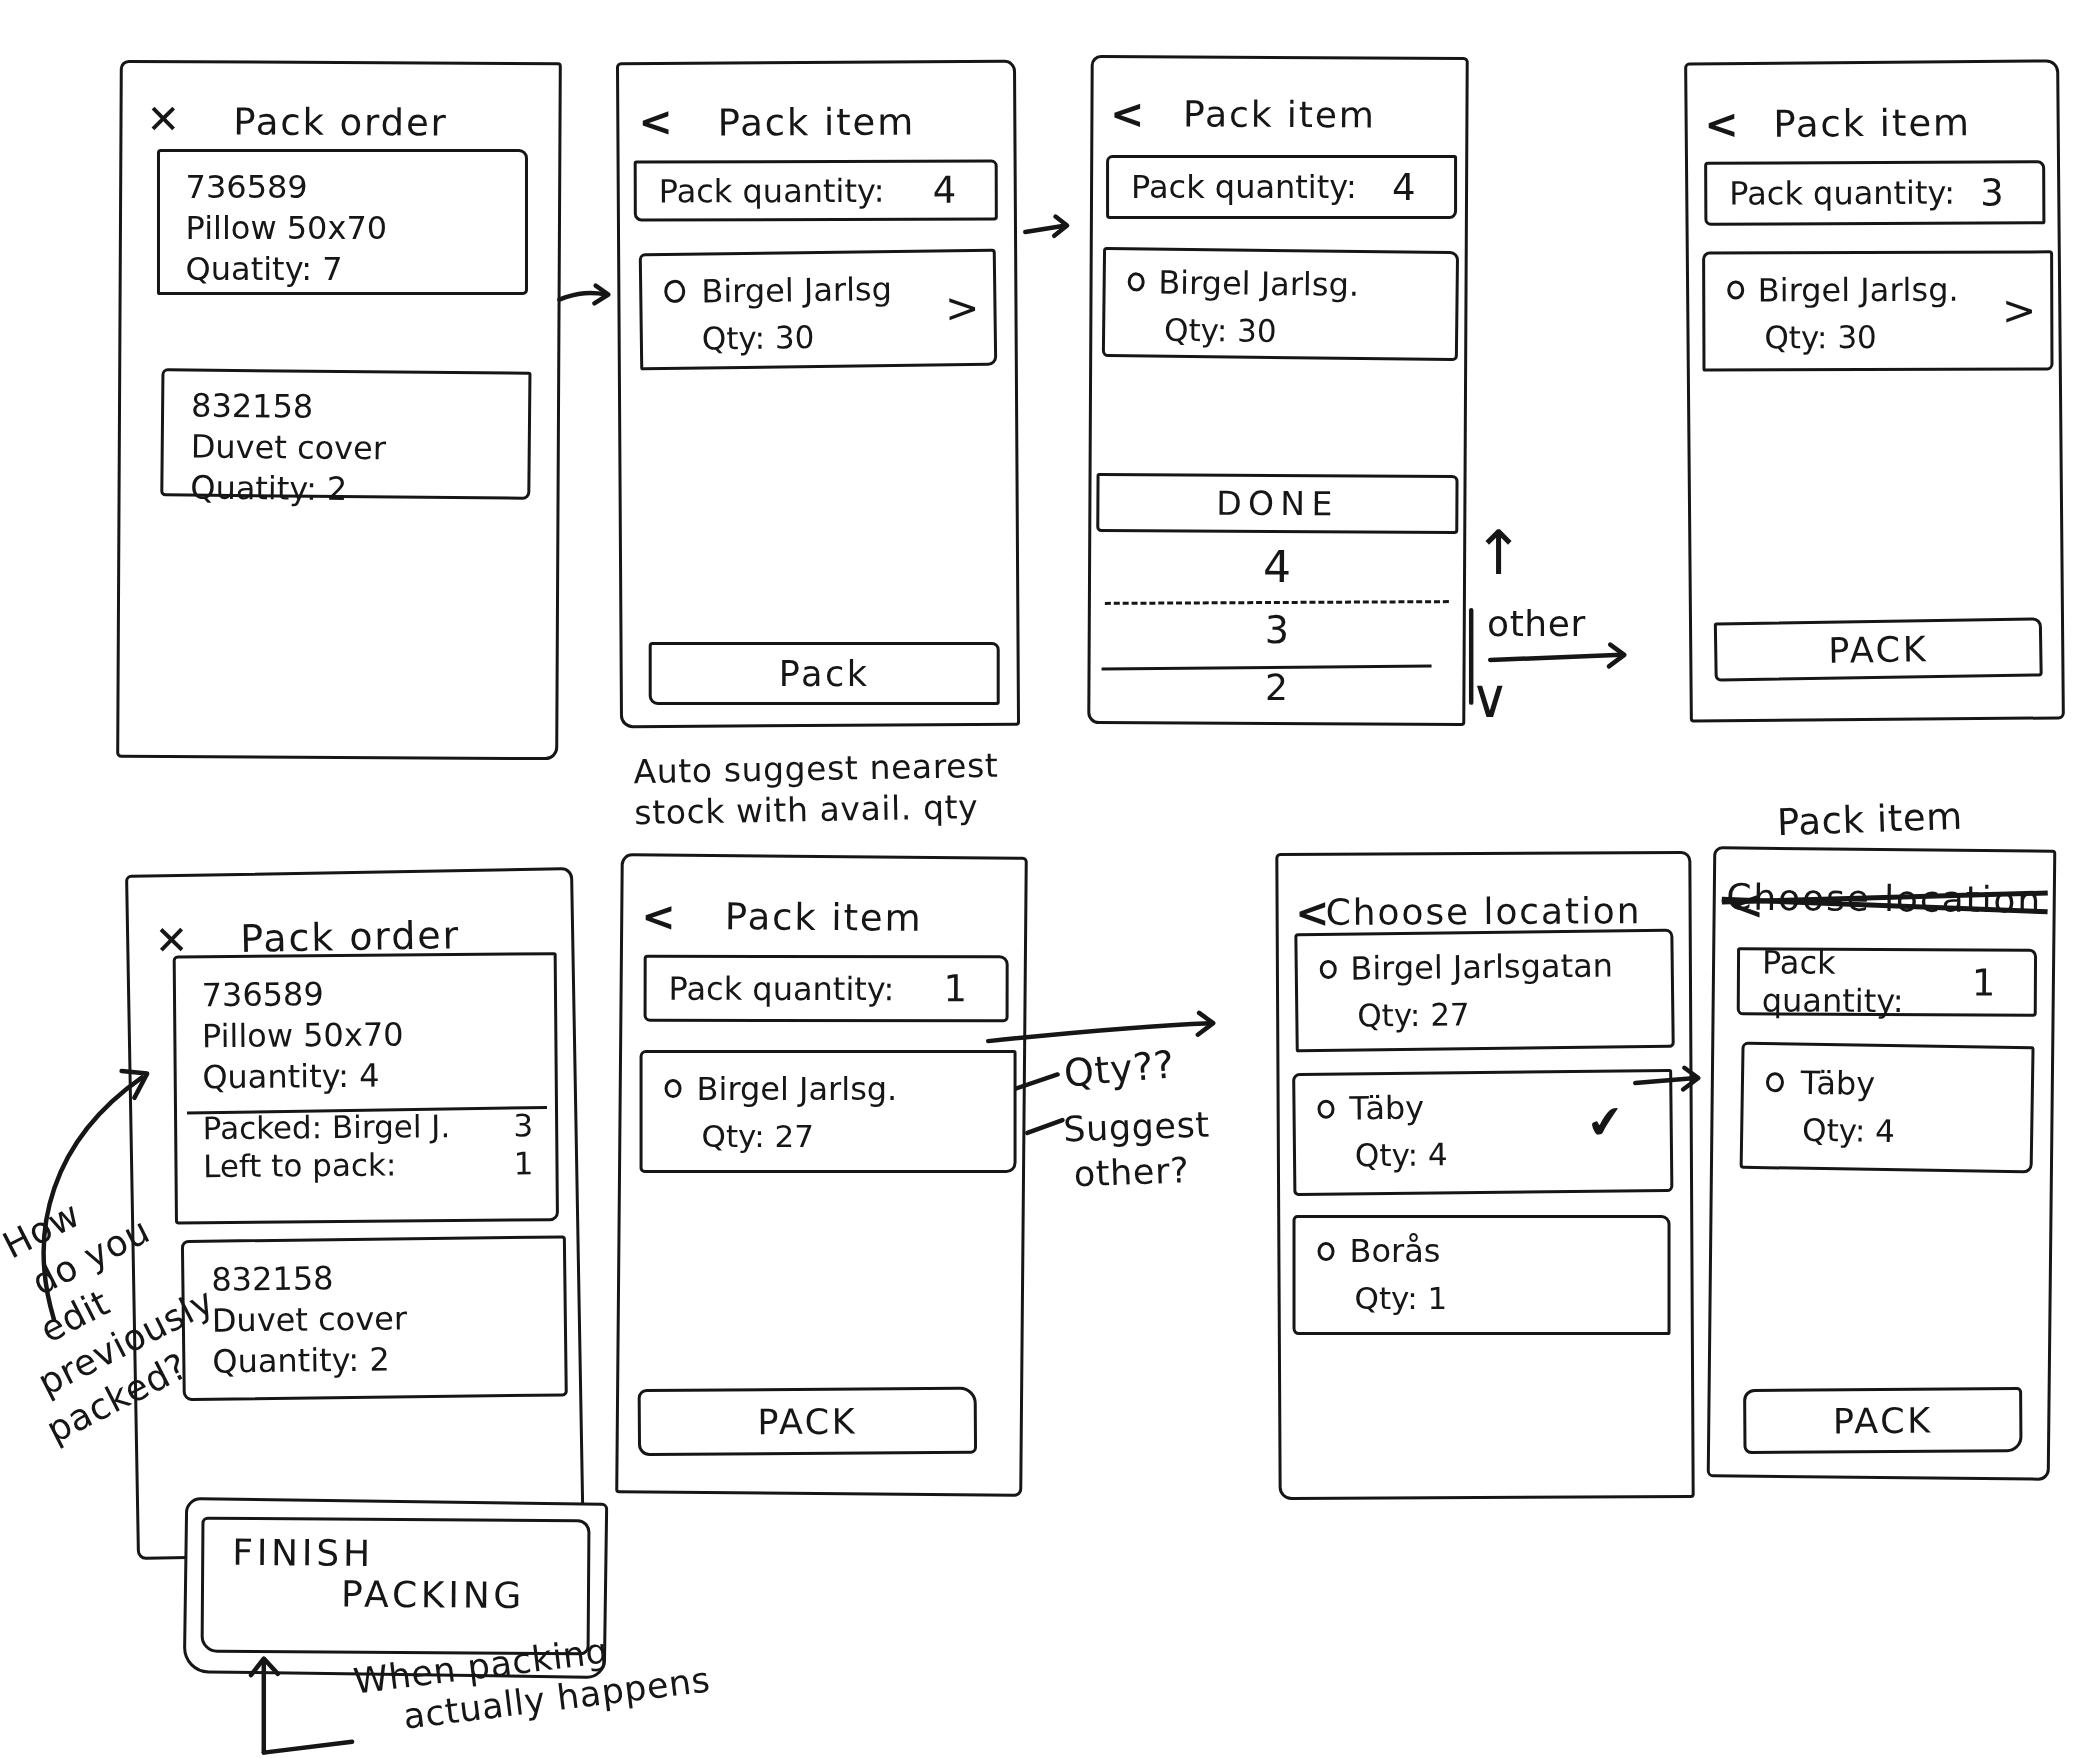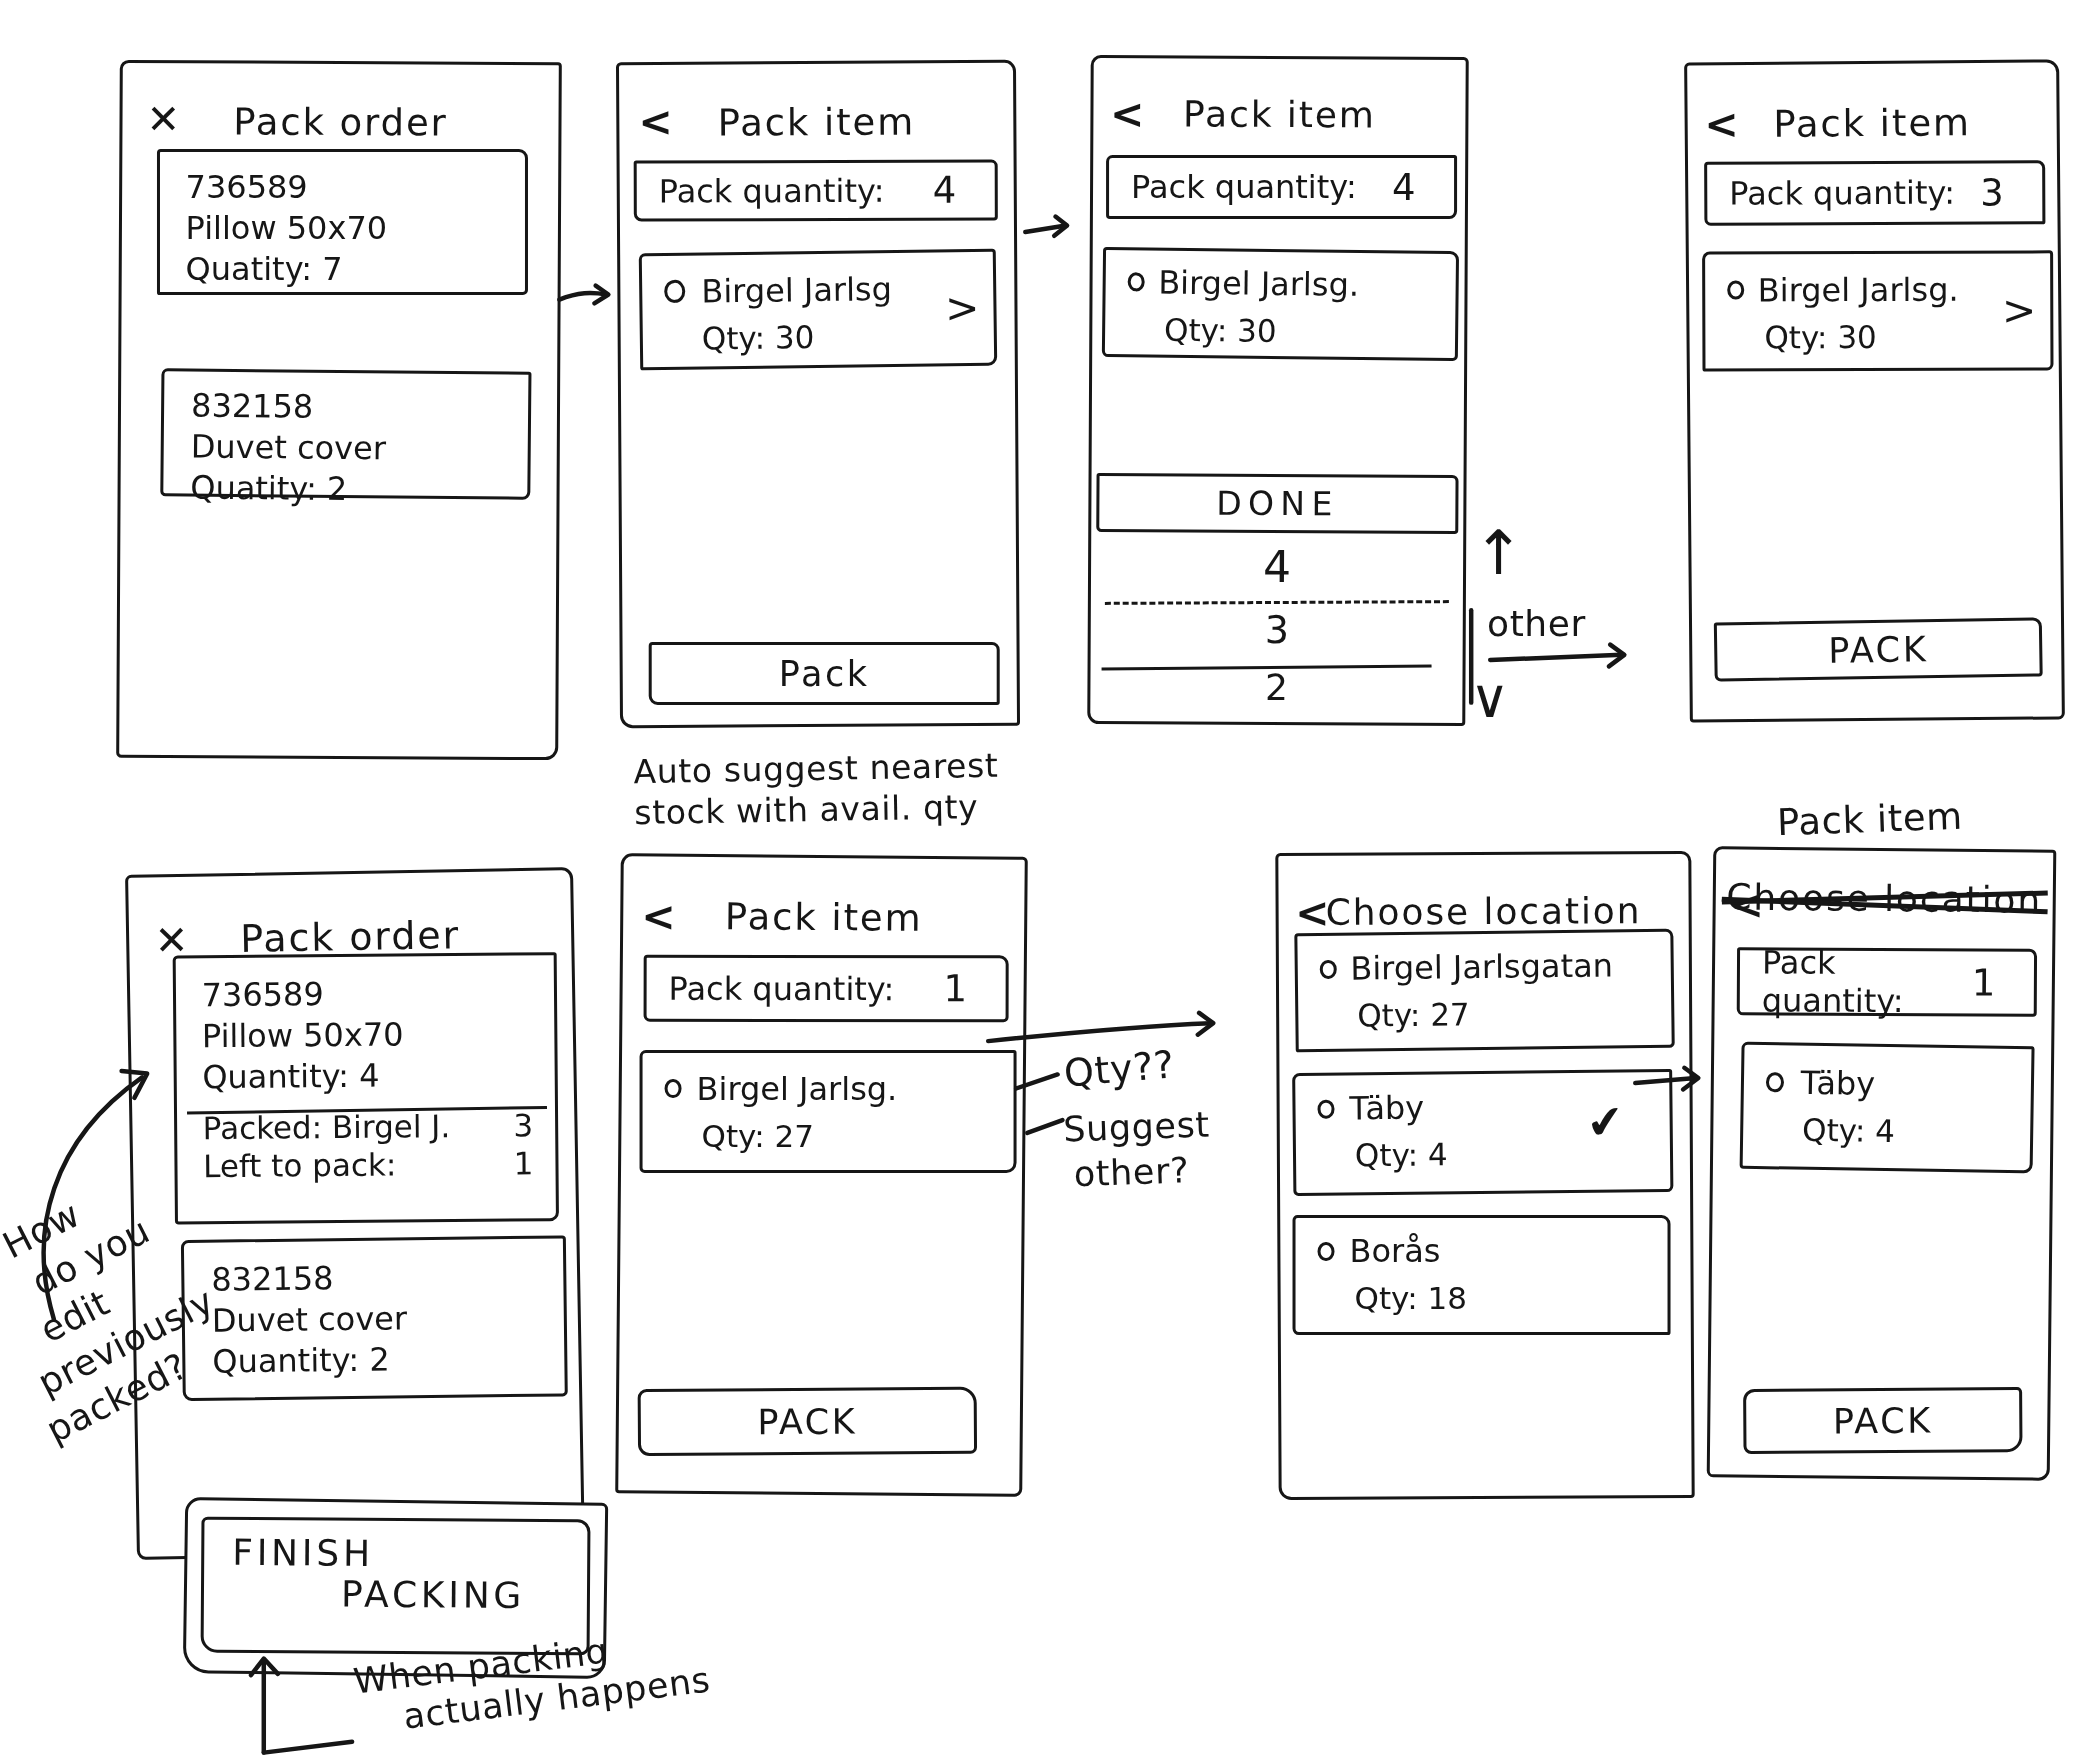--- a/index.html
+++ b/index.html
@@ -243,21 +243,21 @@
         <span>Täby</span>
       </div>
       <div class="qty">Qty: 4</div>
       <span class="abs" style="right:45px;top:23px;font-size:45px;font-weight:bold;transform:rotate(-6deg)">✔</span>
     </div>
     <div class="box opt" style="left:11.5px;top:360px;width:378px;height:120px;border-radius:5.1px 9px 2.6px 6.4px;transform:rotate(.3deg);padding-top:14px">
       <div class="row1" style="gap:15.4px">
         <span class="radio" style="width:16.6px;height:19px"></span>
         <span>Borås</span>
       </div>
-      <div class="qty">Qty: 18</div>
+      <div class="qty">Qty: 1</div>
     </div>
   </div>
 
   <svg style="left:1632px;top:1055px" width="83" height="51" viewBox="0 0 130 80">
     <path d="M5,44 L100,36"></path>
       <polyline points="82,20 104,36 80,54"></polyline>
   </svg>
 
   <div class="abs note" style="left:1777px;top:799px;font-size:37px;transform:rotate(-2deg)">Pack item</div>
   <div class="screen" style="left:1710px;top:848px;width:343px;height:631px;border-radius:9px 3.8px 11.5px 6.4px;transform:rotate(.6deg)">

